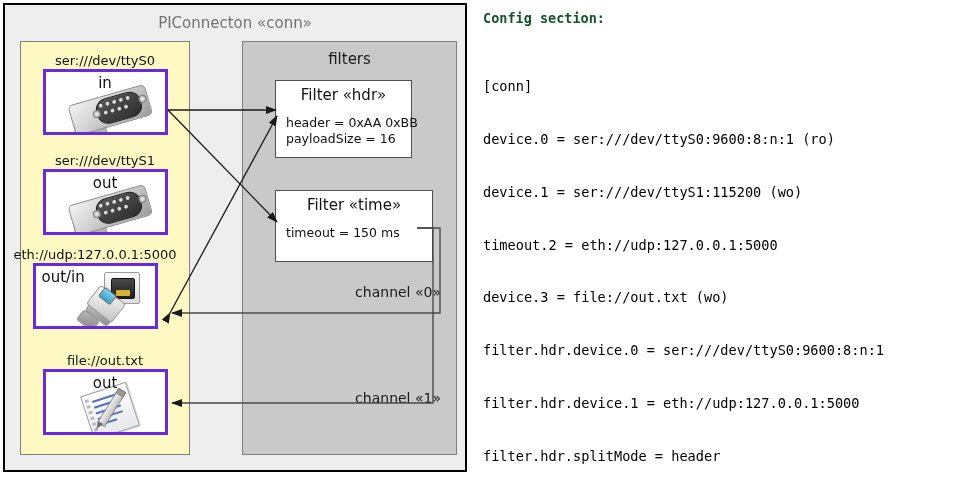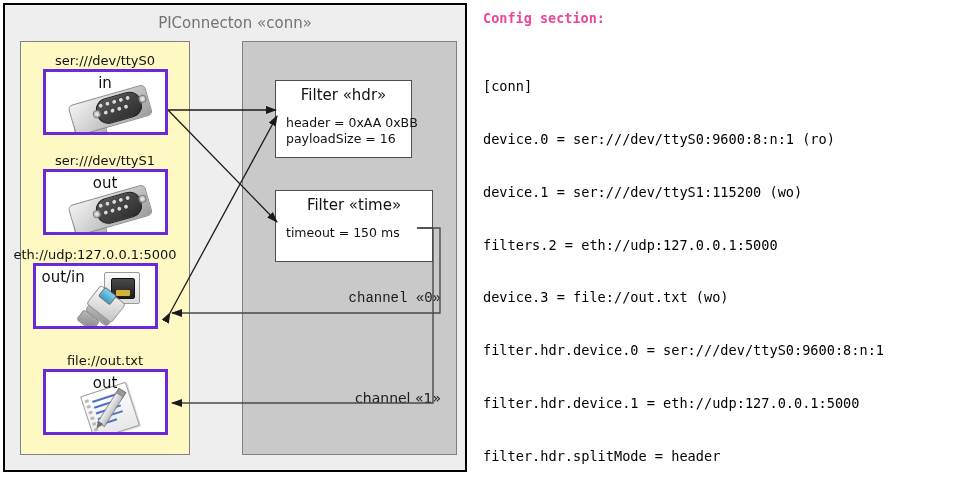--- a/index.html
+++ b/index.html
@@ -158,21 +158,21 @@
   
   #arrow-layer{position:absolute;left:0;top:0;width:964px;height:484px;
                pointer-events:none;}
 
   
   #config-panel{
     position:absolute;left:481px;top:6px;width:480px;height:470px;
   }
   #config-heading{
     font-family:"DejaVu Sans Mono","Liberation Mono",monospace;
-    font-weight:bold;font-size:13.5px;color:#ec4899;margin:4px 0 17px 2px;
+    font-weight:bold;font-size:13.5px;color:#14532d;margin:4px 0 17px 2px;
   }
   #config-body{
     font-family:"DejaVu Sans Mono","Liberation Mono",monospace;
     font-size:13.6px;line-height:17.6px;color:#000;margin:16px 0 0 2px;
     white-space:pre;
   }
   #config-body div{white-space:pre;}
 </style>
 </head>
 <body>
@@ -274,37 +274,38 @@
             <div class="pencil-end"></div>
             <div class="pencil-body"></div>
             <div class="pencil-tip"></div>
           </div>
         </div>
       </div>
     </div>
   </div>
 
   <div id="filters-panel">
+    <div id="filters-title">filters</div>
 
     <div class="filter-box" style="left:32px;top:38px;width:137px;height:78px;">
       <div class="filter-title">Filter «hdr»</div>
       <div class="filter-props">
         <div>header = 0xAA 0xBB</div>
         <div>payloadSize = 16</div>
       </div>
     </div>
 
     <div class="filter-box" style="left:32px;top:148px;width:158px;height:72px;">
       <div class="filter-title">Filter «time»</div>
       <div class="filter-props">
         <div>timeout = 150 ms</div>
       </div>
     </div>
 
-    <div class="channel-label" style="left:20px;top:248px;width:178px;font-family:Liberation Mono, monospace;">channel «0»</div>
+    <div class="channel-label" style="left:20px;top:242px;width:178px;">channel «0»</div>
     <div class="channel-label" style="left:20px;top:348px;width:178px;">channel «1»</div>
   </div>
 </div>
 
 <svg id="arrow-layer">
   <defs>
     <marker id="ah" markerWidth="11" markerHeight="8" refX="10" refY="4" orient="auto" markerUnits="userSpaceOnUse">
       <path d="M0,0 L11,4 L0,8 z" fill="#1a1a1a"></path>
     </marker>
     <marker id="ah2" markerWidth="11" markerHeight="8" refX="10" refY="4" orient="auto" markerUnits="userSpaceOnUse">
@@ -322,21 +323,21 @@
 
   <polyline points="417,228 433,228 433,403 172,403" fill="none" stroke="#4a4a4a" stroke-width="1.4" marker-end="url(#ah)"></polyline>
 </svg>
 
 <div id="config-panel">
   <div id="config-heading">Config section:</div>
   <div id="config-body">
     <div>[conn]</div>
     <div>device.0 = ser:///dev/ttyS0:9600:8:n:1 (ro)</div>
     <div>device.1 = ser:///dev/ttyS1:115200 (wo)</div>
-    <div>filters.2 = eth://udp:127.0.0.1:5000</div>
+    <div>timeout.2 = eth://udp:127.0.0.1:5000</div>
     <div>device.3 = file://out.txt (wo)</div>
     <div>filter.hdr.device.0 = ser:///dev/ttyS0:9600:8:n:1</div>
     <div>filter.hdr.device.1 = eth://udp:127.0.0.1:5000</div>
     <div>filter.hdr.splitMode = header</div>
     
     
     
     
     
     

